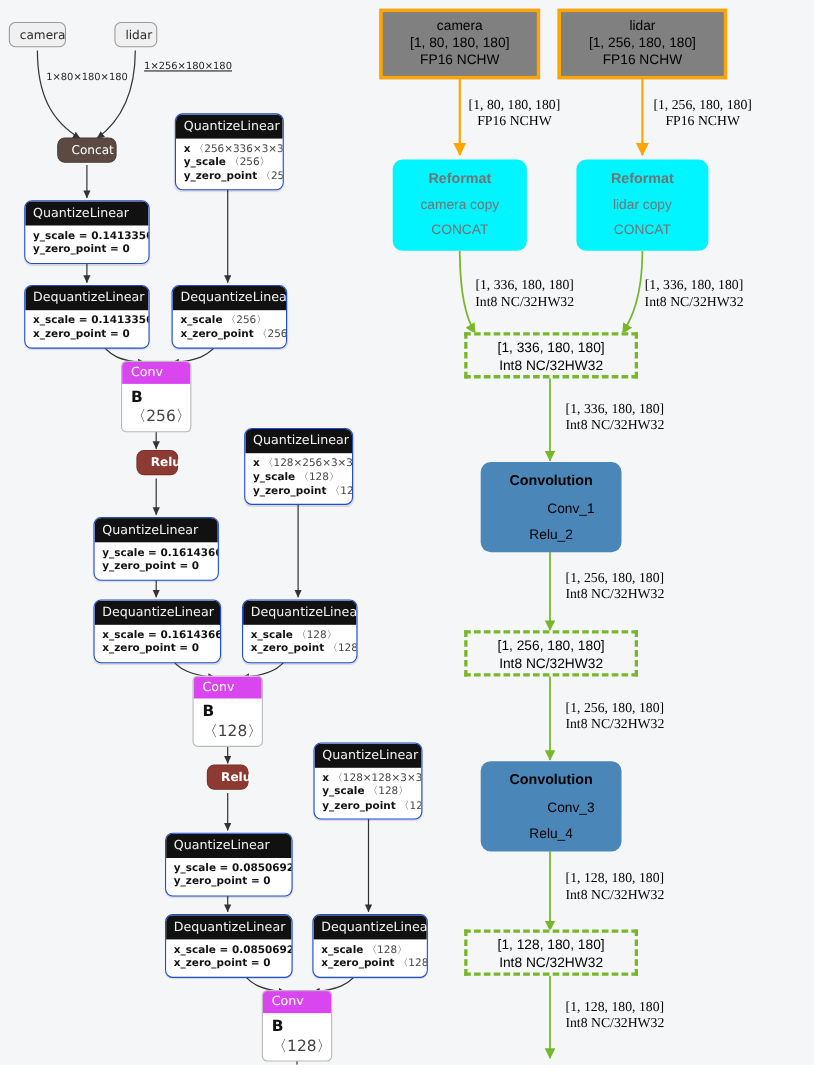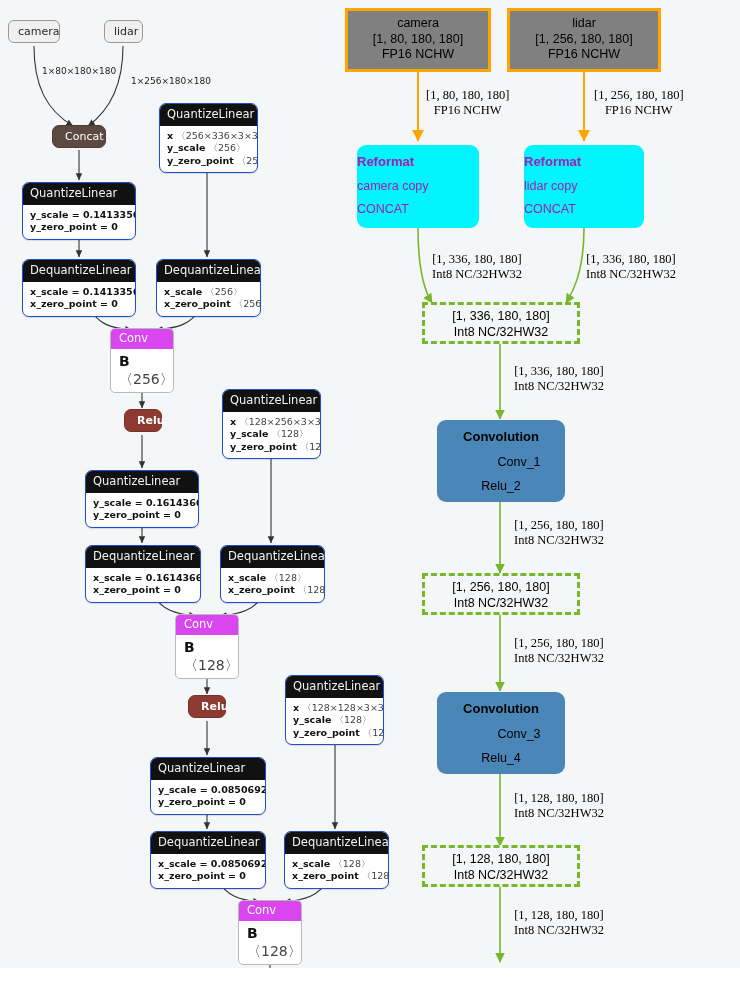--- a/index.html
+++ b/index.html
@@ -115,22 +115,22 @@
     font-size:12.5px;
     line-height:1.25;
     padding-top:5px;
     white-space:nowrap;
   }
   .trt-reformat{
     position:absolute;
     background:#00f5ff;
     border-radius:9px;
     box-sizing:border-box;
-    text-align:left;
-    color:#a21caf;
+    text-align:center;
+    color:#737373;
     font-family:"Liberation Sans", sans-serif;
     font-size:12.5px;
     white-space:nowrap;
   }
   .trt-reformat .t1{font-weight:bold;font-size:13px;padding-top:9px;}
   .trt-reformat .t2{padding-top:10px;}
   .trt-reformat .t3{padding-top:9px;}
   .trt-conv{
     position:absolute;
     background:#4a86b8;
@@ -238,21 +238,21 @@
       <path d="M500,614 L500,691" marker-end="url(#ah-green)"></path>
       <path d="M500,774 L500,846" marker-end="url(#ah-green)"></path>
       <path d="M500,887 L500,962" marker-end="url(#ah-green)"></path>
     </g>
   </svg>
 
   <div class="onnx-pill" style="left:8px;top:20px;width:52px;">camera</div>
   <div class="onnx-pill" style="left:104px;top:20px;width:39px;">lidar</div>
 
   <div class="edge-label" style="left:42px;top:66px;">1×80×180×180</div>
-  <div class="edge-label" style="left:131px;top:76px;">1×256×180×180</div>
+  <div class="edge-label" style="left:131px;top:56px;text-decoration:underline;">1×256×180×180</div>
 
   <div class="onnx-op" style="left:52px;top:125px;width:54px;">Concat</div>
 
   <div class="onnx-card" style="left:22px;top:182px;width:114px;">
     <div class="hdr">QuantizeLinear</div>
     <div class="body">
       <div><span class="k">y_scale = 0.14133562…</span></div>
       <div><span class="k">y_zero_point = 0</span></div>
     </div>
   </div>

